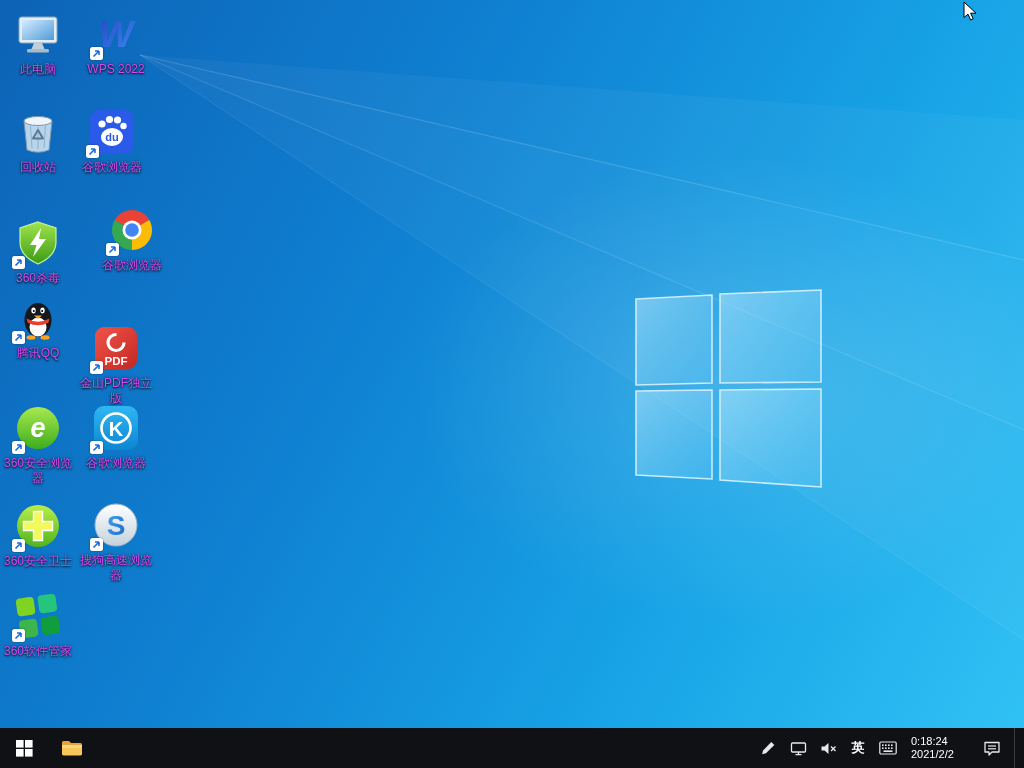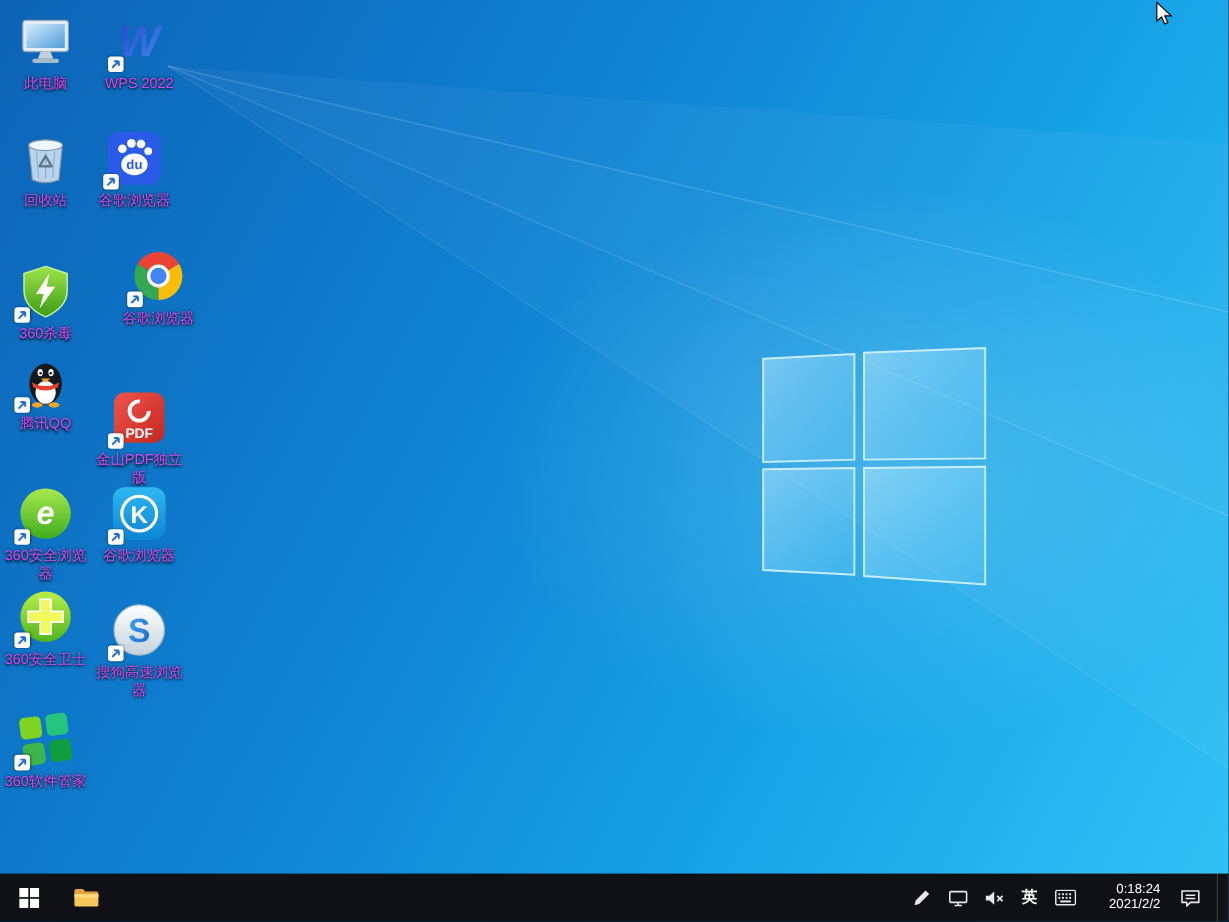--- a/index.html
+++ b/index.html
@@ -40,21 +40,21 @@
   .tb-btn{
     width:48px;height:40px;display:flex;align-items:center;justify-content:center;
     flex:0 0 auto;
   }
   .tray{
     position:absolute;right:0;top:0;height:40px;display:flex;align-items:center;
     gap:10px;padding-right:4px;color:#fff;
   }
   .tray-ic{width:20px;height:40px;display:flex;align-items:center;justify-content:center;}
   .ime{font-size:13px;font-weight:bold;width:20px;text-align:center;}
-  .clock{font-size:11px;line-height:13px;text-align:right;min-width:56px;padding:0 3px;}
+  .clock{font-size:11px;line-height:13px;text-align:left;min-width:56px;padding:0 3px;}
   .show-desktop{width:5px;height:40px;border-left:1px solid rgba(255,255,255,.18);}
   
   .cursor{position:absolute;left:963px;top:1px;z-index:9;pointer-events:none;}
 </style>
 </head>
 <body>
 
 <div class="wallpaper">
   <svg viewBox="0 0 1024 768" width="1024" height="768">
     <defs>
@@ -276,21 +276,21 @@
     </svg>
     <span class="sc-arrow">
       <svg viewBox="0 0 13 13" width="13" height="13">
           <path d="M3.5 9.5 L9 4 M9 4 h-4 M9 4 v4" stroke="#1e6ae0" stroke-width="1.6" fill="none"></path>
         </svg>
     </span>
   </div>
   <div class="lbl">谷歌浏览器</div>
 </div>
 
-<div class="cell" style="left:0px;top:490px">
+<div class="cell" style="left:0px;top:502px">
   <div class="ic">
     <svg viewBox="0 0 48 48" width="48" height="48">
       <defs>
           <linearGradient id="gWs" x1="0" y1="0" x2="0" y2="1">
         <stop offset="0%" stop-color="#b9ef49"></stop>
             <stop offset="100%" stop-color="#4fb41d"></stop>
       </linearGradient>
         </defs>
       <circle cx="24" cy="24" r="21" fill="url(#gWs)"></circle>
       <path d="M19.5 9.5 h9 v10 h10 v9 h-10 v10 h-9 v-10 h-10 v-9 h10 z" fill="#f2f95c" stroke="#ffffff" stroke-width="1.4"></path>

